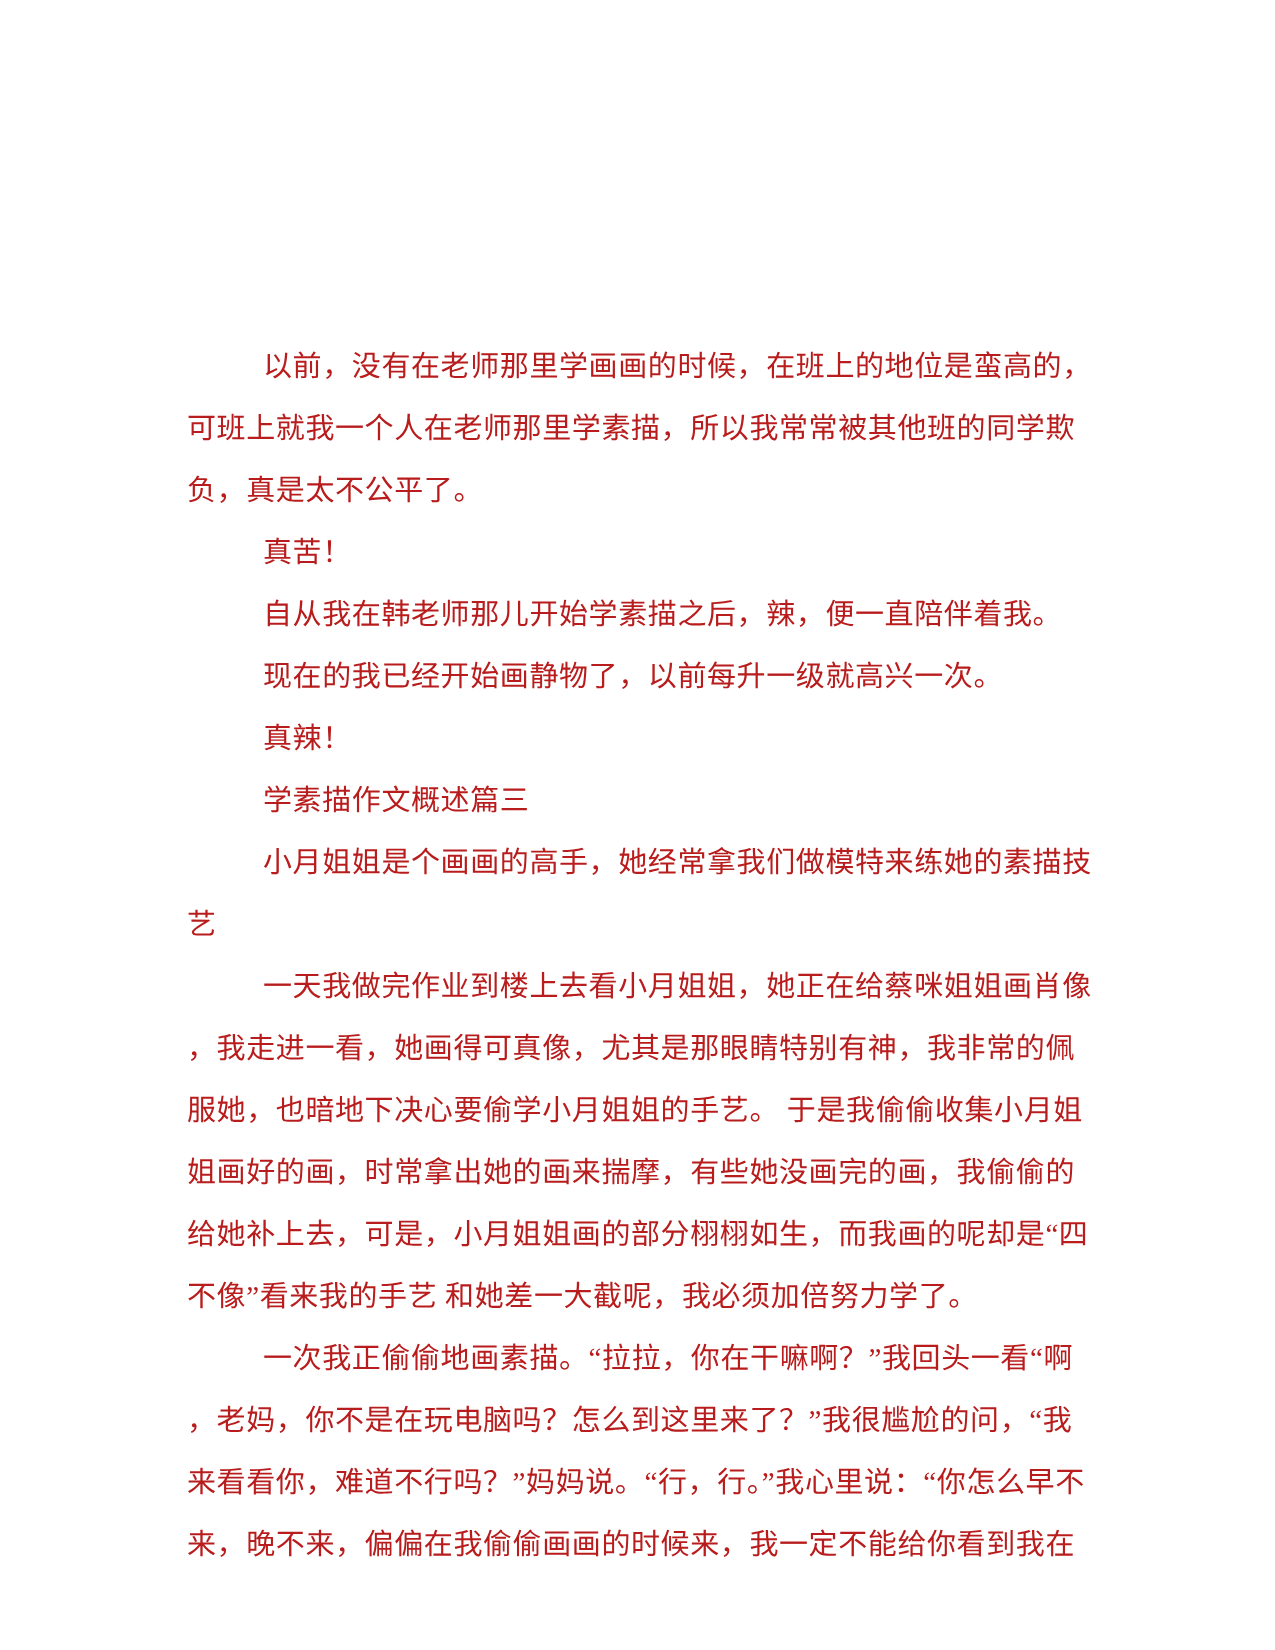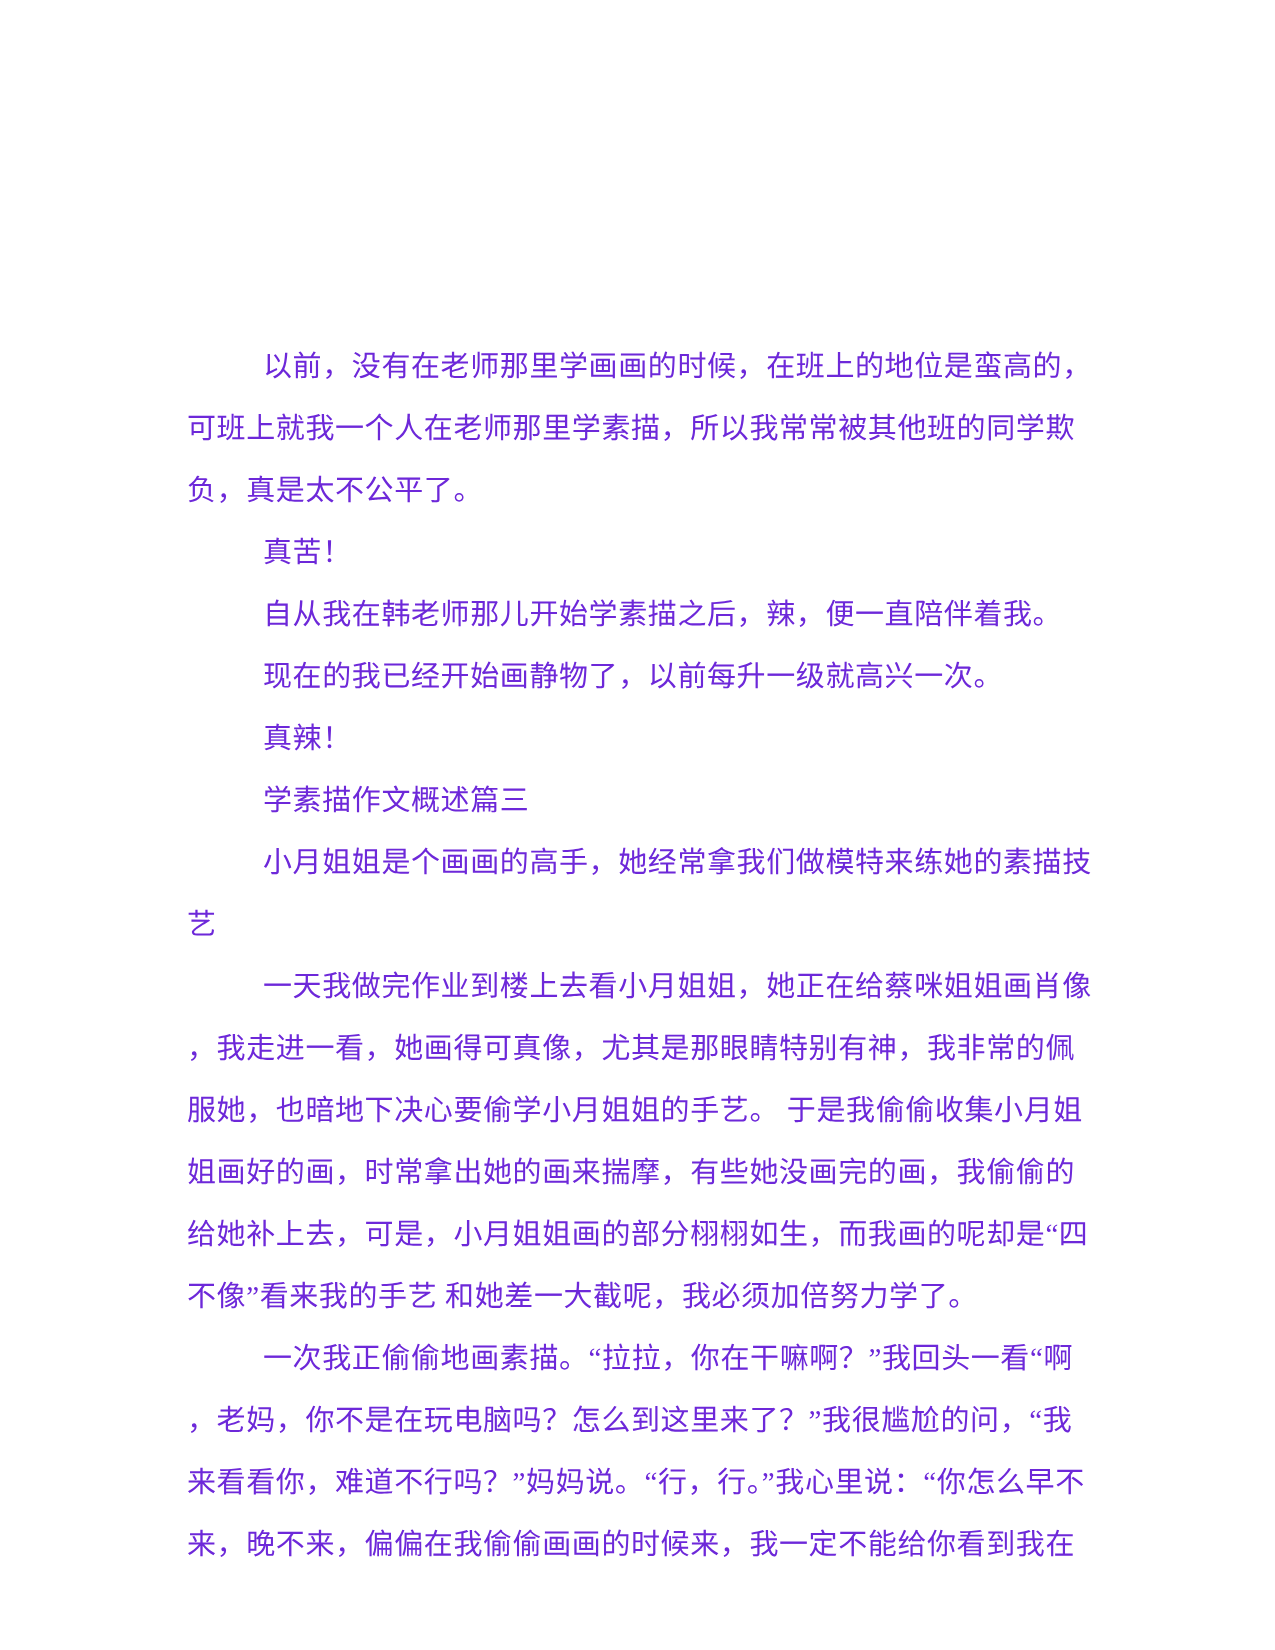--- a/index.html
+++ b/index.html
@@ -22,21 +22,21 @@
     background: #ffffff;
   }
   .text-block {
     position: absolute;
     left: 187px;
     top: 149px;
     width: 945px;
     font-size: 29px;
     line-height: 62px;
     letter-spacing: 0.6px;
-    color: #6d28d9;
+    color: #b91c1c;
     font-weight: 400;
     white-space: pre-wrap;
     -webkit-font-smoothing: antialiased;
   }
   .text-line {
     height: 62px;
     overflow: visible;
     text-align: left;
   }
   .text-line.indent {

